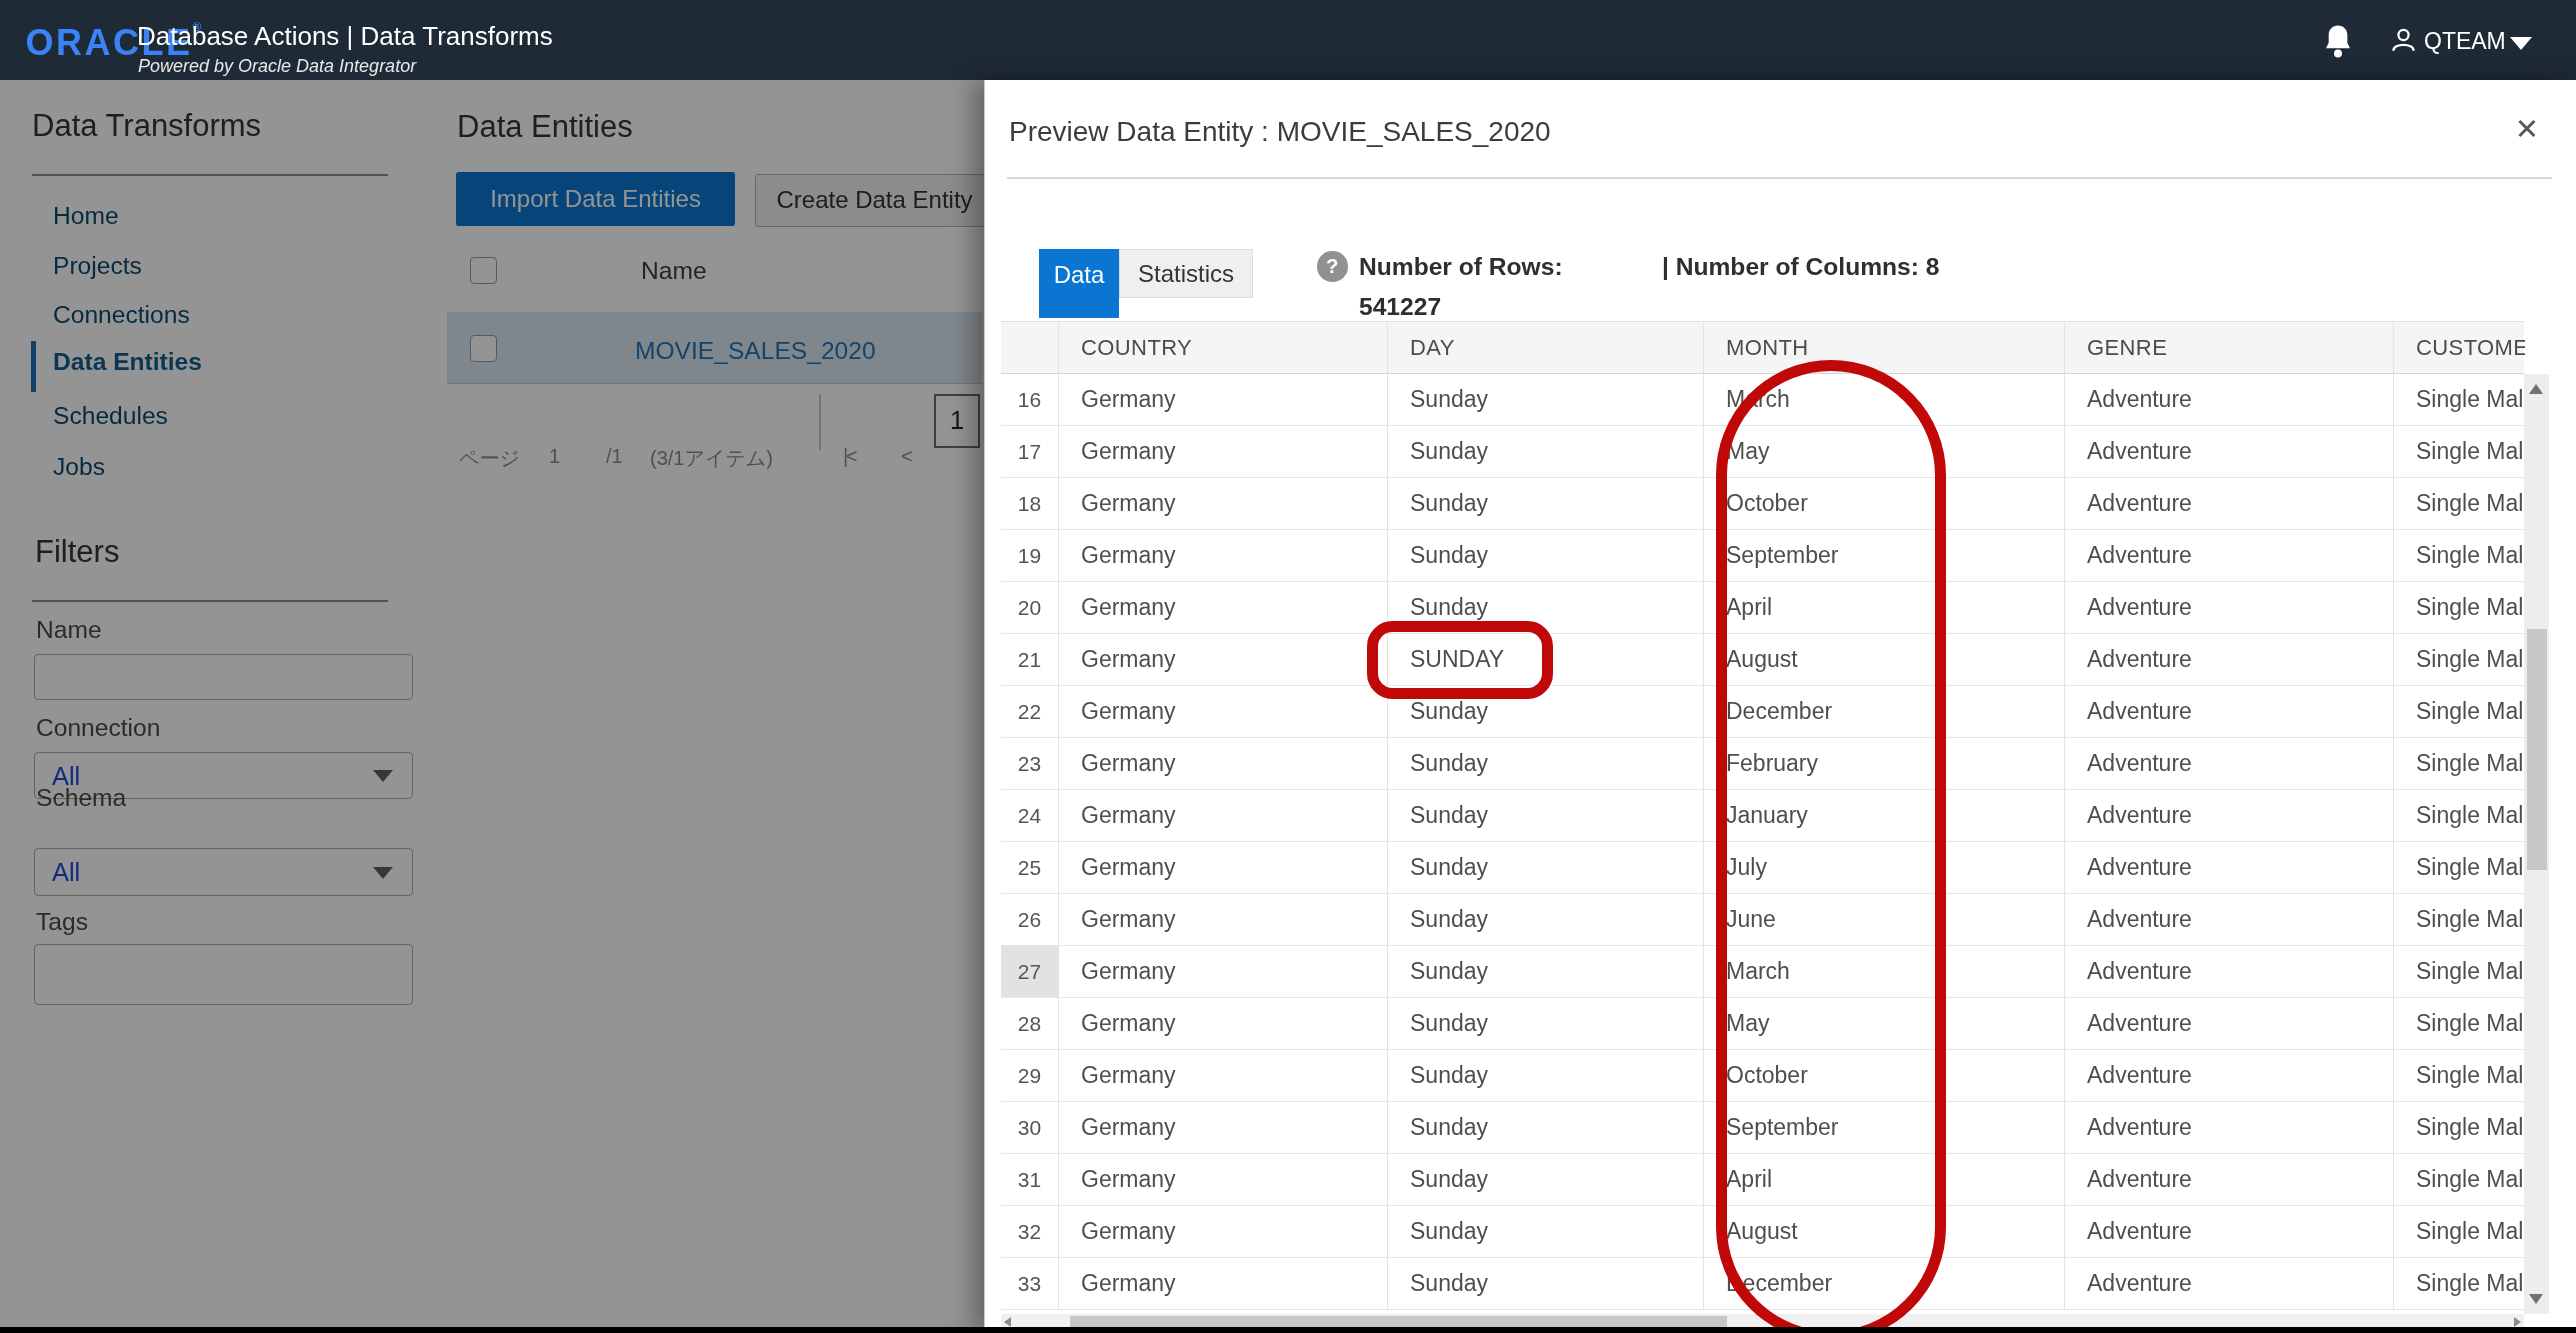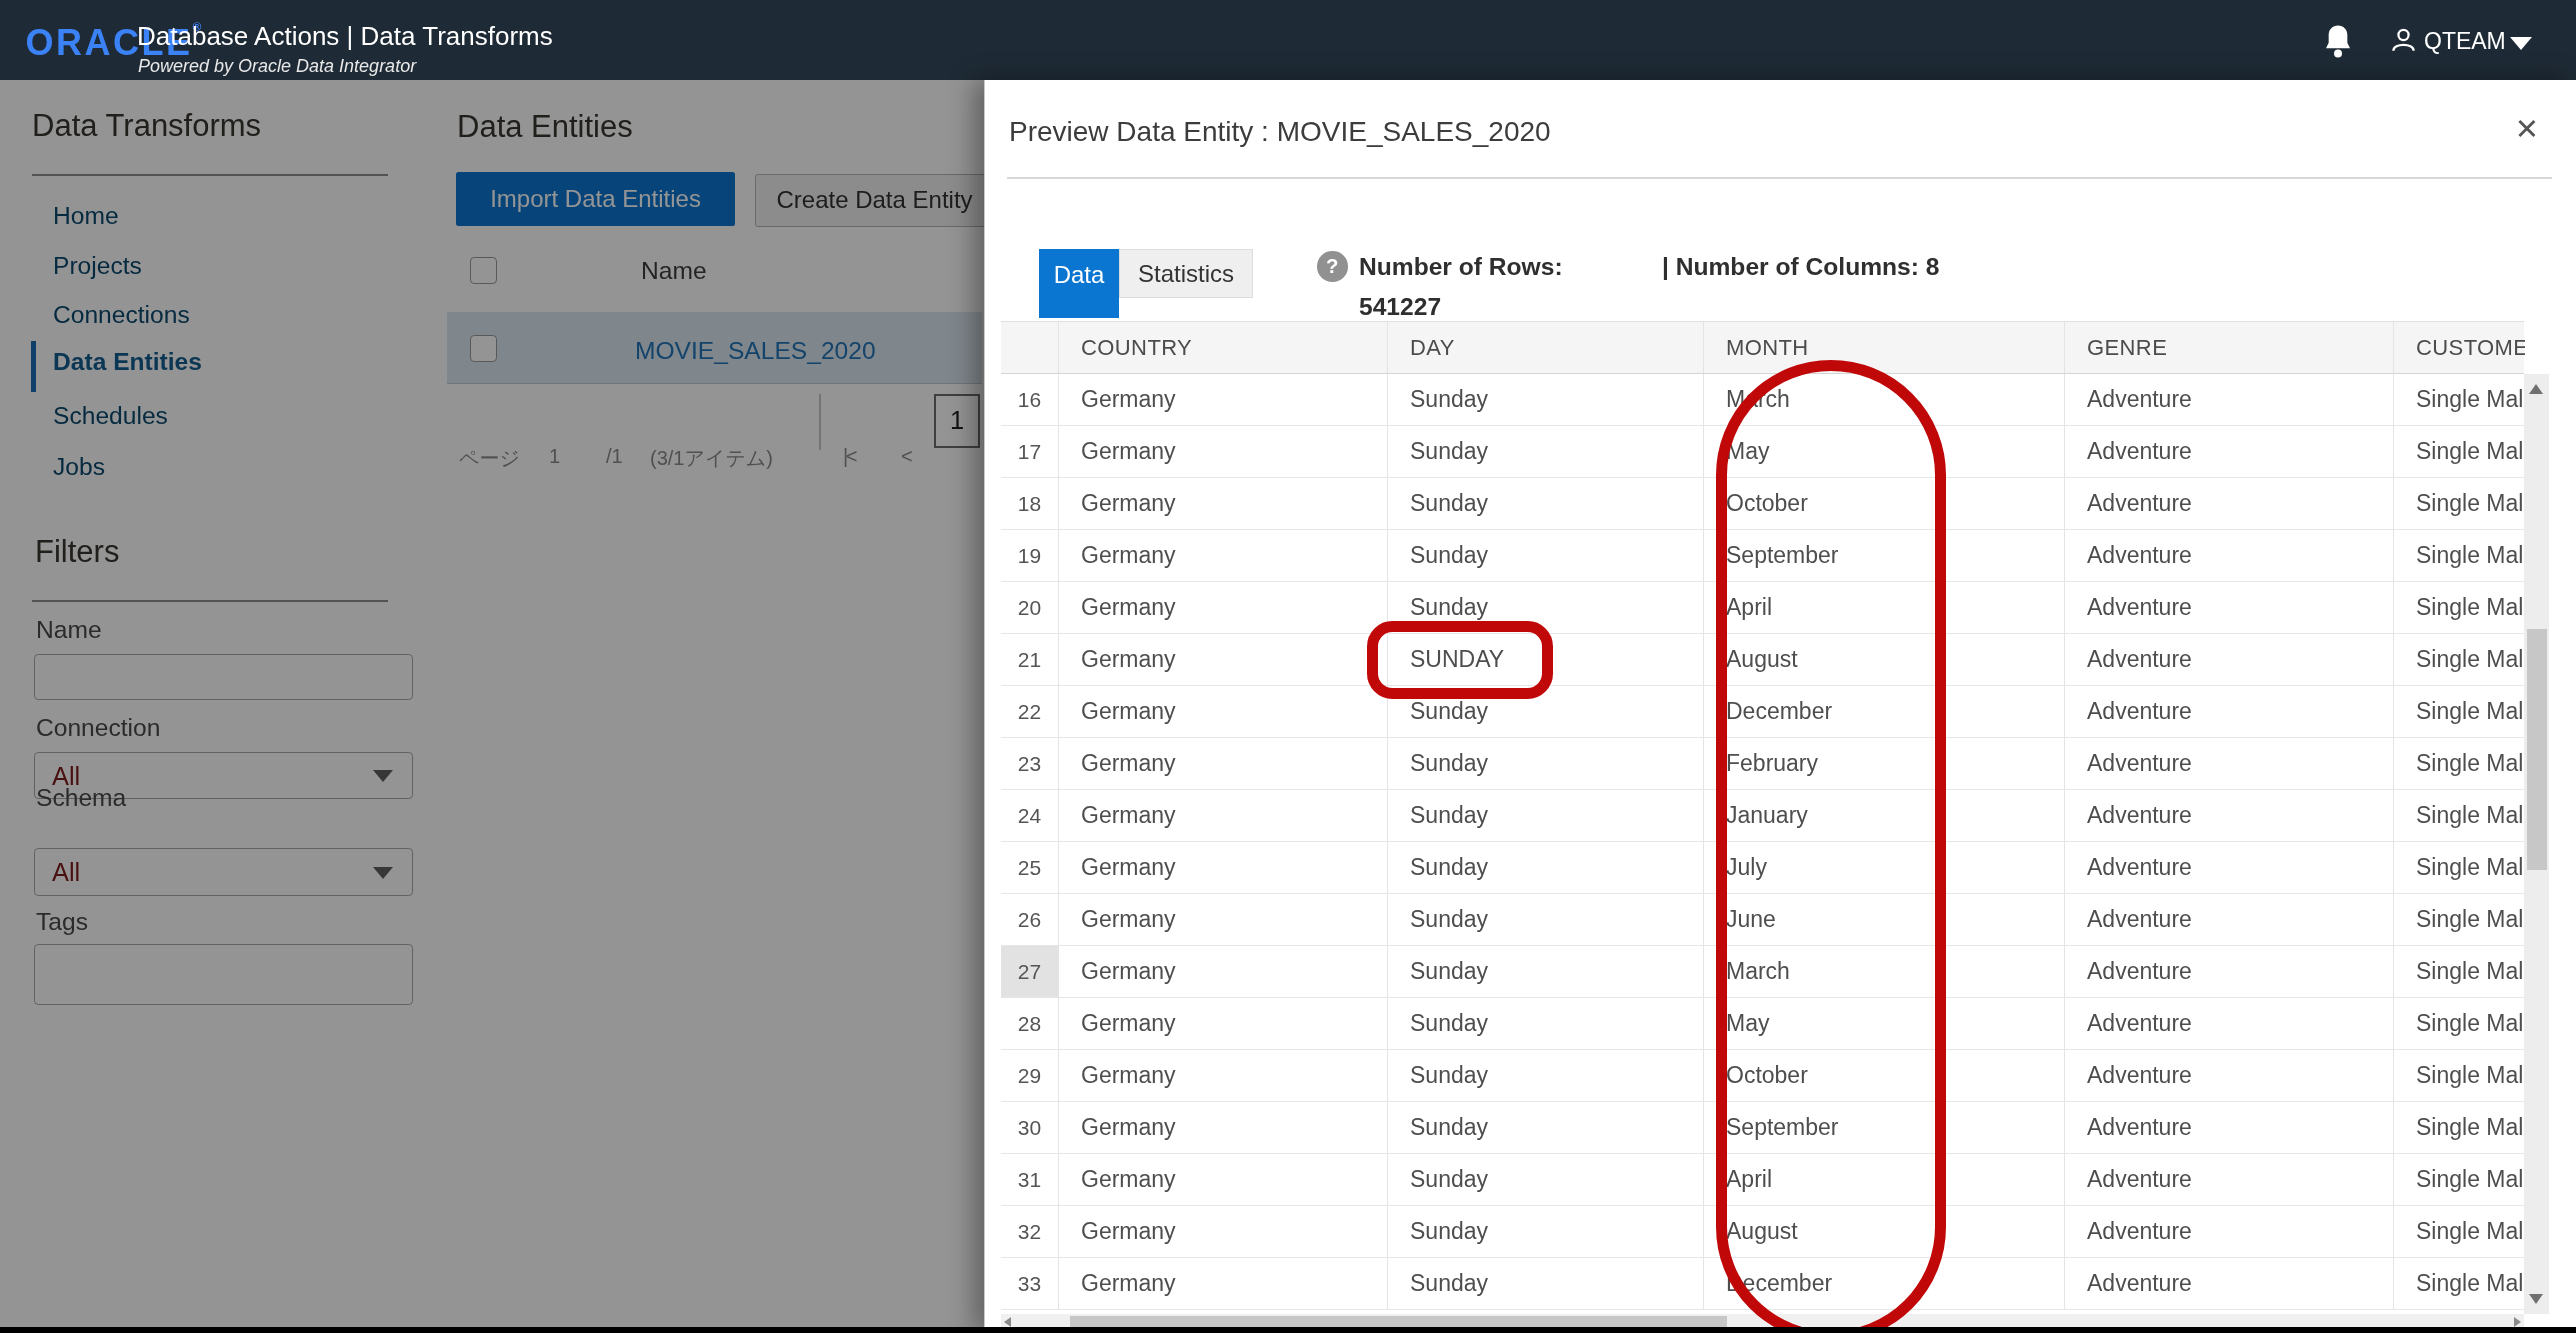--- a/index.html
+++ b/index.html
@@ -24,21 +24,21 @@
   .h1 { font-size:31px; color:#3a362f; }
   #sb-title { left:32px; top:108px; }
   .divider { height:1.7px; background:#8e8e8e; }
   #sb-div { left:32px; top:174px; width:356px; }
   .sb-item { left:53px; font-size:24.6px; color:#0c4a6e; cursor:pointer; }
   #sb-active-bar { left:31px; top:341px; width:5.1px; height:51px; background:#1b6fb5; }
   #flt-title { left:35px; top:534px; }
   #flt-div { left:32px; top:600px; width:356px; }
   .flt-label { left:36px; font-size:24.6px; color:#4b4b4b; }
   .flt-box { left:34px; width:379px; background:#fff; border:1.7px solid #a9a9a9; border-radius:4.2px; }
-  .flt-box .val { position:absolute; left:17px; top:50%; transform:translateY(-50%); font-size:25.4px; color:#7f1d1d; }
+  .flt-box .val { position:absolute; left:17px; top:50%; transform:translateY(-50%); font-size:25.4px; color:#1d4ed8; }
   .dd-caret { position:absolute; right:18.6px; top:50%; margin-top:-5.1px; width:0; height:0;
     border-left:10.2px solid transparent; border-right:10.2px solid transparent; border-top:12.7px solid #5f5f5f; }
 
   
   #main-title { left:457px; top:109px; }
   .btn { font-size:24px; text-align:center; cursor:pointer; }
   #btn-import { left:456px; top:172px; width:279px; height:54px; line-height:54px; background:#0b76d1; color:#fff; border-radius:2.5px; }
   #btn-create { left:755px; top:174px; width:239px; height:53px; line-height:49px; background:#f2f2f2; color:#333; border:1.7px solid #b5b5b5; border-radius:2.5px; }
   .checkbox { width:27px; height:27px; background:#fff; border:1.7px solid #999; border-radius:4.2px; }
   #hdr-check { left:470px; top:257px; }

